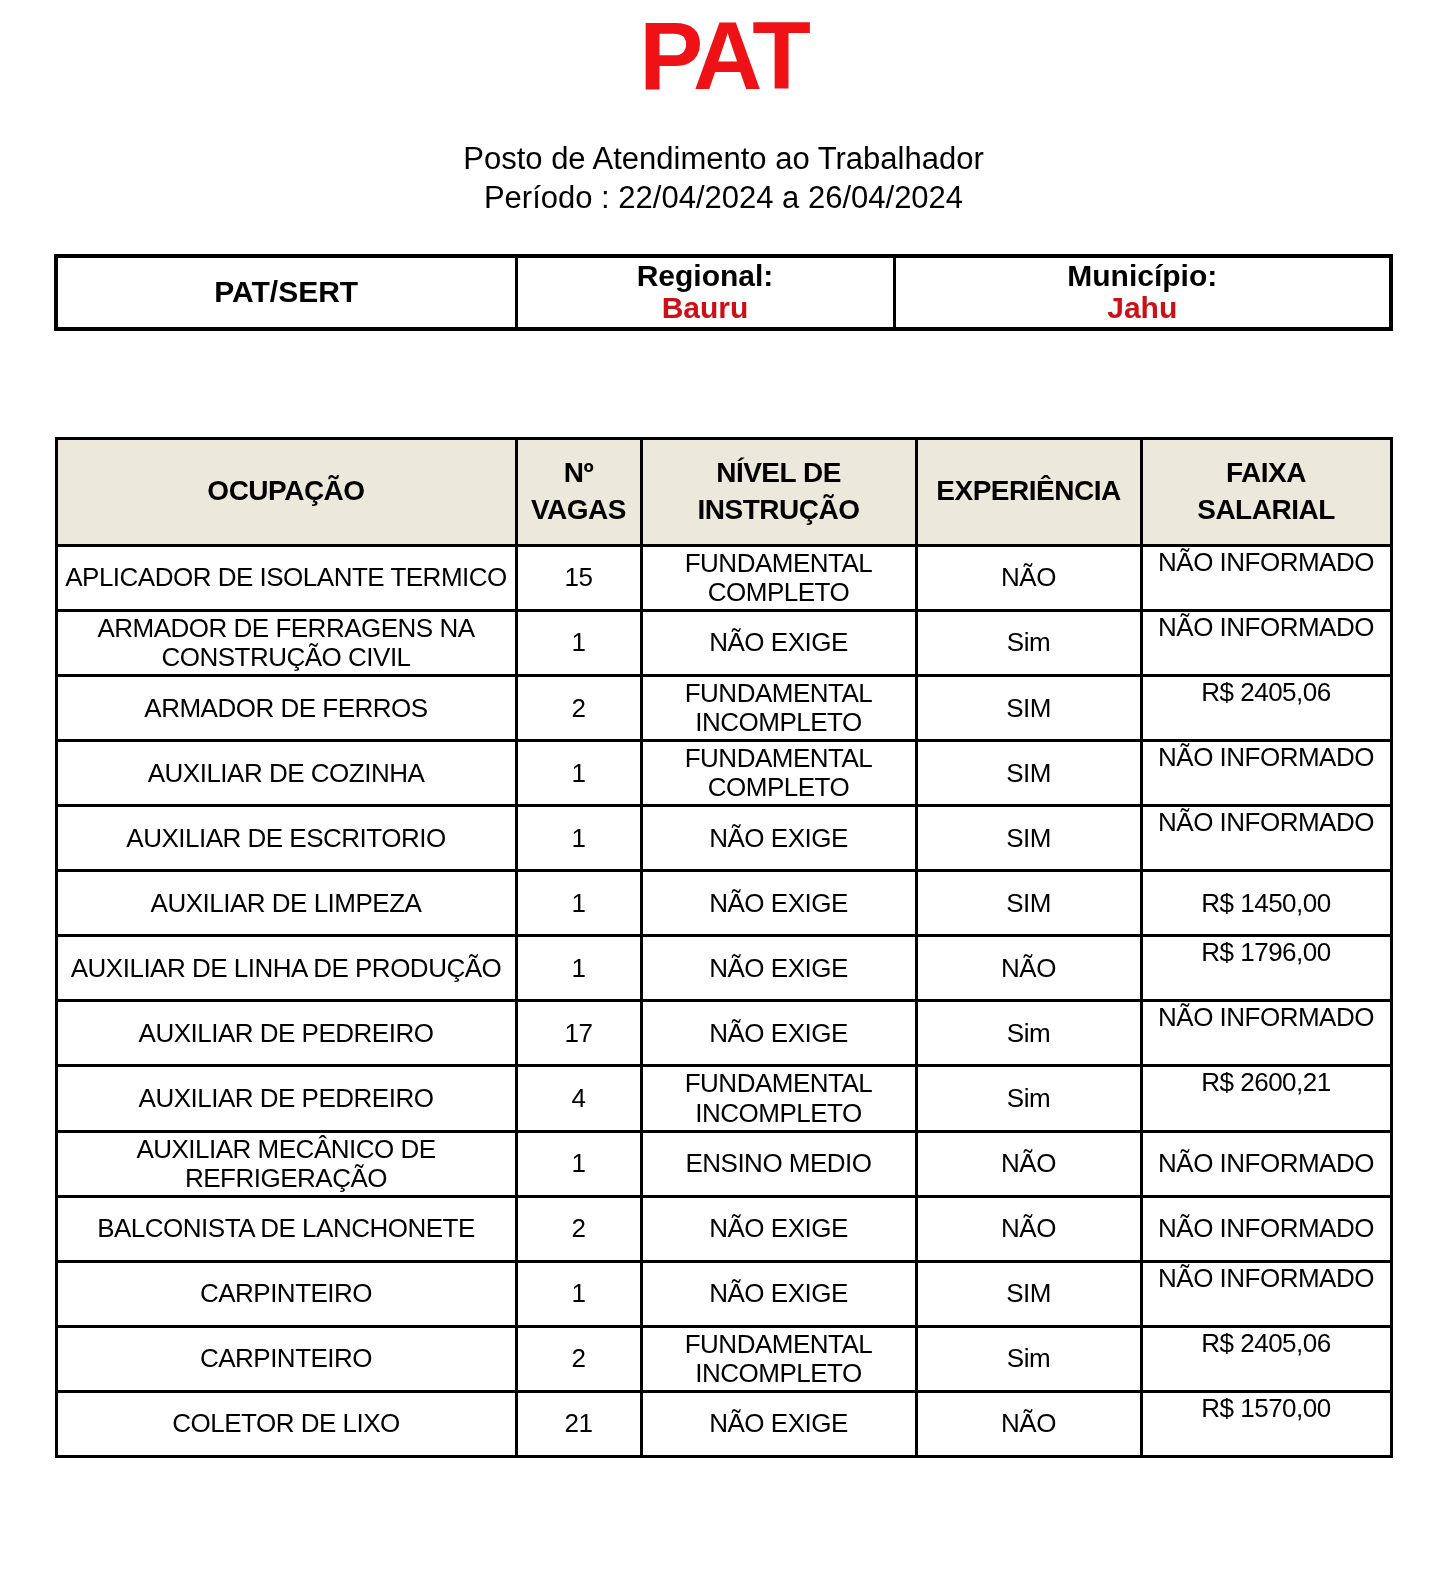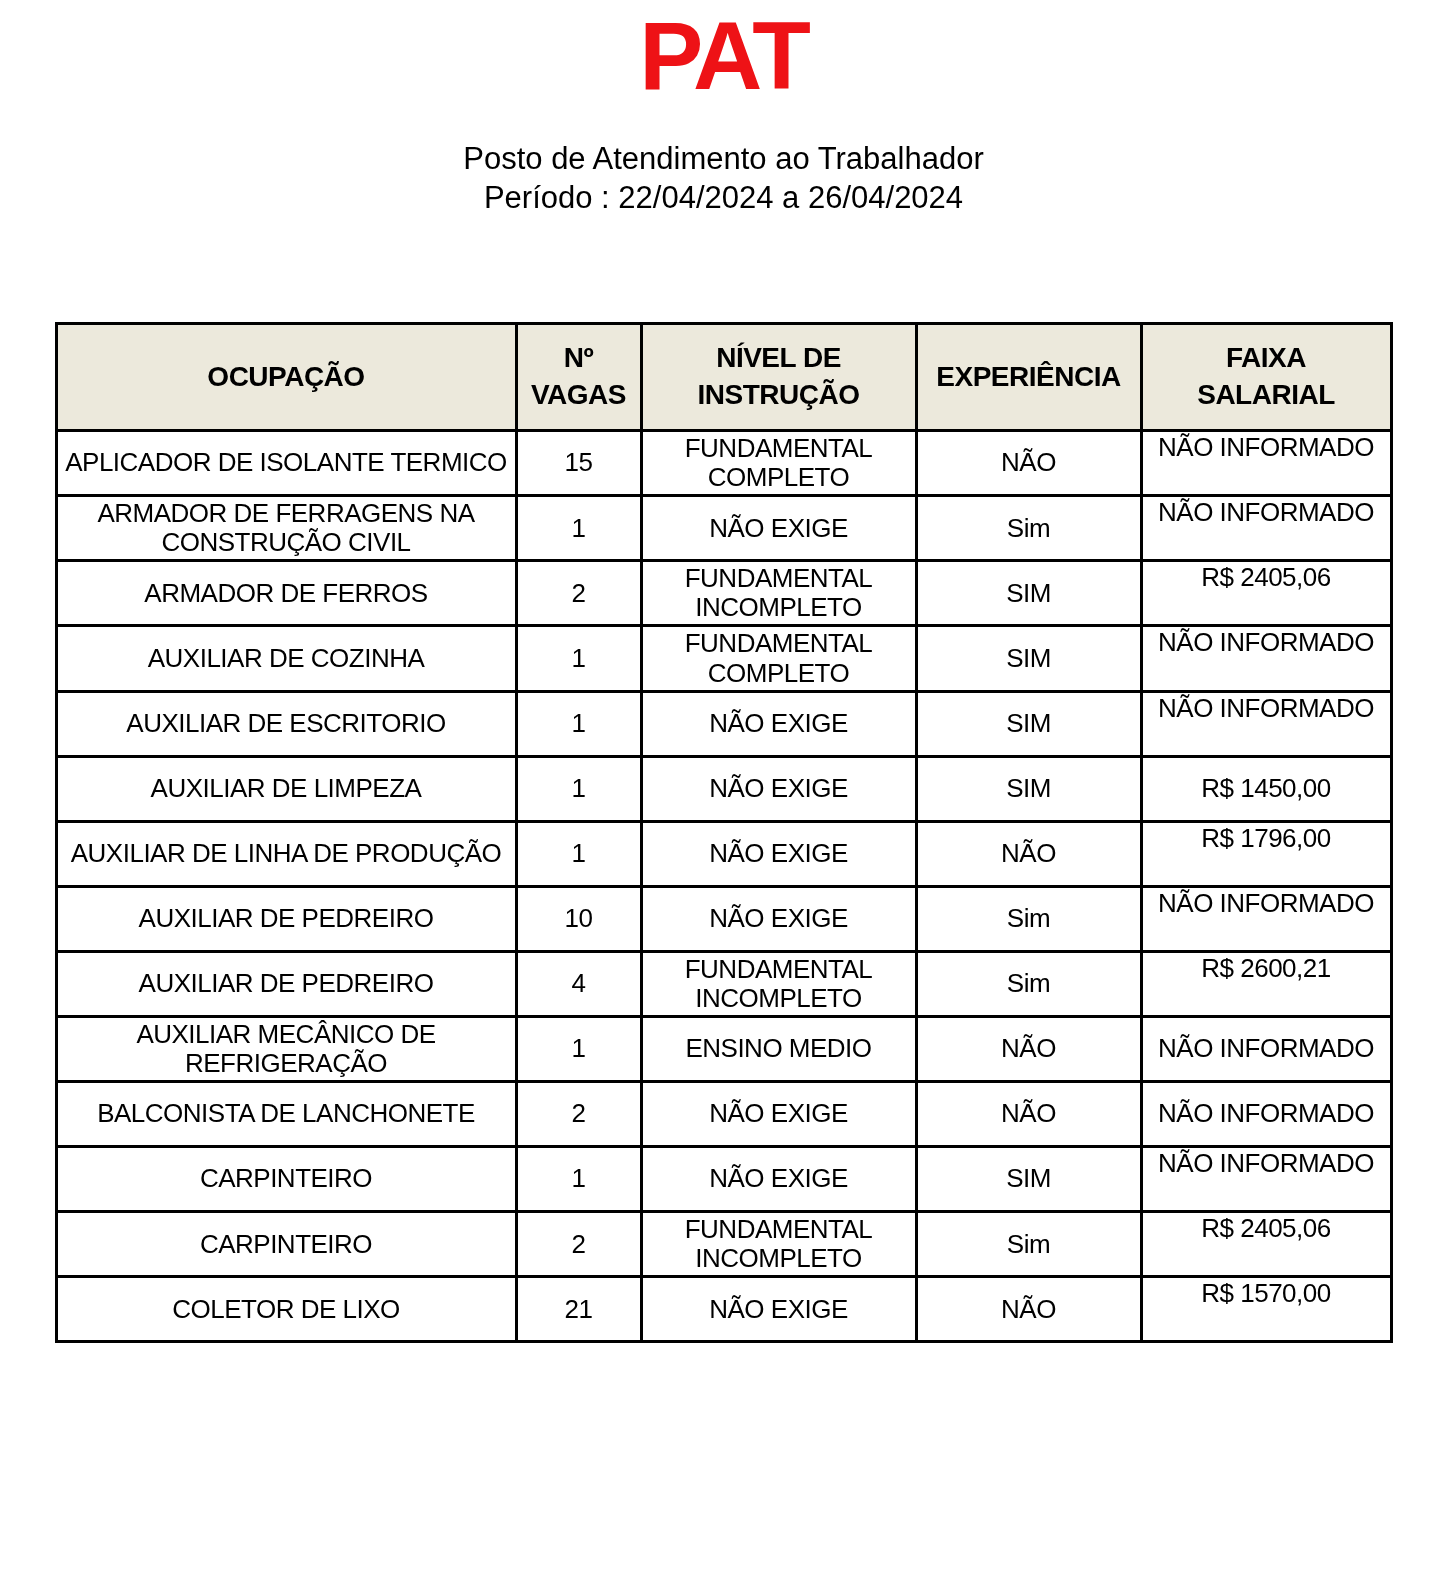--- a/index.html
+++ b/index.html
@@ -71,20 +71,42 @@
 </head>
 <body>
 
 <div class="page">
 
   <h1 class="doc-title">PAT</h1>
 
   <p class="subtitle">Posto de Atendimento ao Trabalhador</p>
   <p class="period">Período : 22/04/2024 a 26/04/2024</p>
 
+  <table class="info-table">
+    <colgroup>
+      <col style="width:460px">
+        <col style="width:378px">
+        <col style="width:497px">
+    </colgroup>
+    <tbody>
+      <tr>
+        <td>
+          <span>PAT/SERT</span>
+        </td>
+        <td>
+          <div>Regional:</div>
+          <div class="red-value">Bauru</div>
+        </td>
+        <td>
+          <div>Município:</div>
+          <div class="red-value">Jahu</div>
+        </td>
+      </tr>
+    </tbody>
+  </table>
 
   <table class="jobs-table">
     <colgroup>
       <col style="width:460px">
         <col style="width:125px">
         <col style="width:275px">
         <col style="width:225px">
         <col style="width:250px">
     </colgroup>
     <thead>
@@ -141,21 +163,21 @@
         </tr>
         <tr>
           <td>AUXILIAR DE LINHA DE PRODUÇÃO</td>
           <td>1</td>
           <td>NÃO EXIGE</td>
           <td>NÃO</td>
           <td class="salary-top">R$ 1796,00</td>
         </tr>
         <tr>
           <td>AUXILIAR DE PEDREIRO</td>
-          <td>10</td>
+          <td>17</td>
           <td>NÃO EXIGE</td>
           <td>Sim</td>
           <td class="salary-top">NÃO INFORMADO</td>
         </tr>
         <tr>
           <td>AUXILIAR DE PEDREIRO</td>
           <td>4</td>
           <td>FUNDAMENTAL INCOMPLETO</td>
           <td>Sim</td>
           <td class="salary-top">R$ 2600,21</td>

